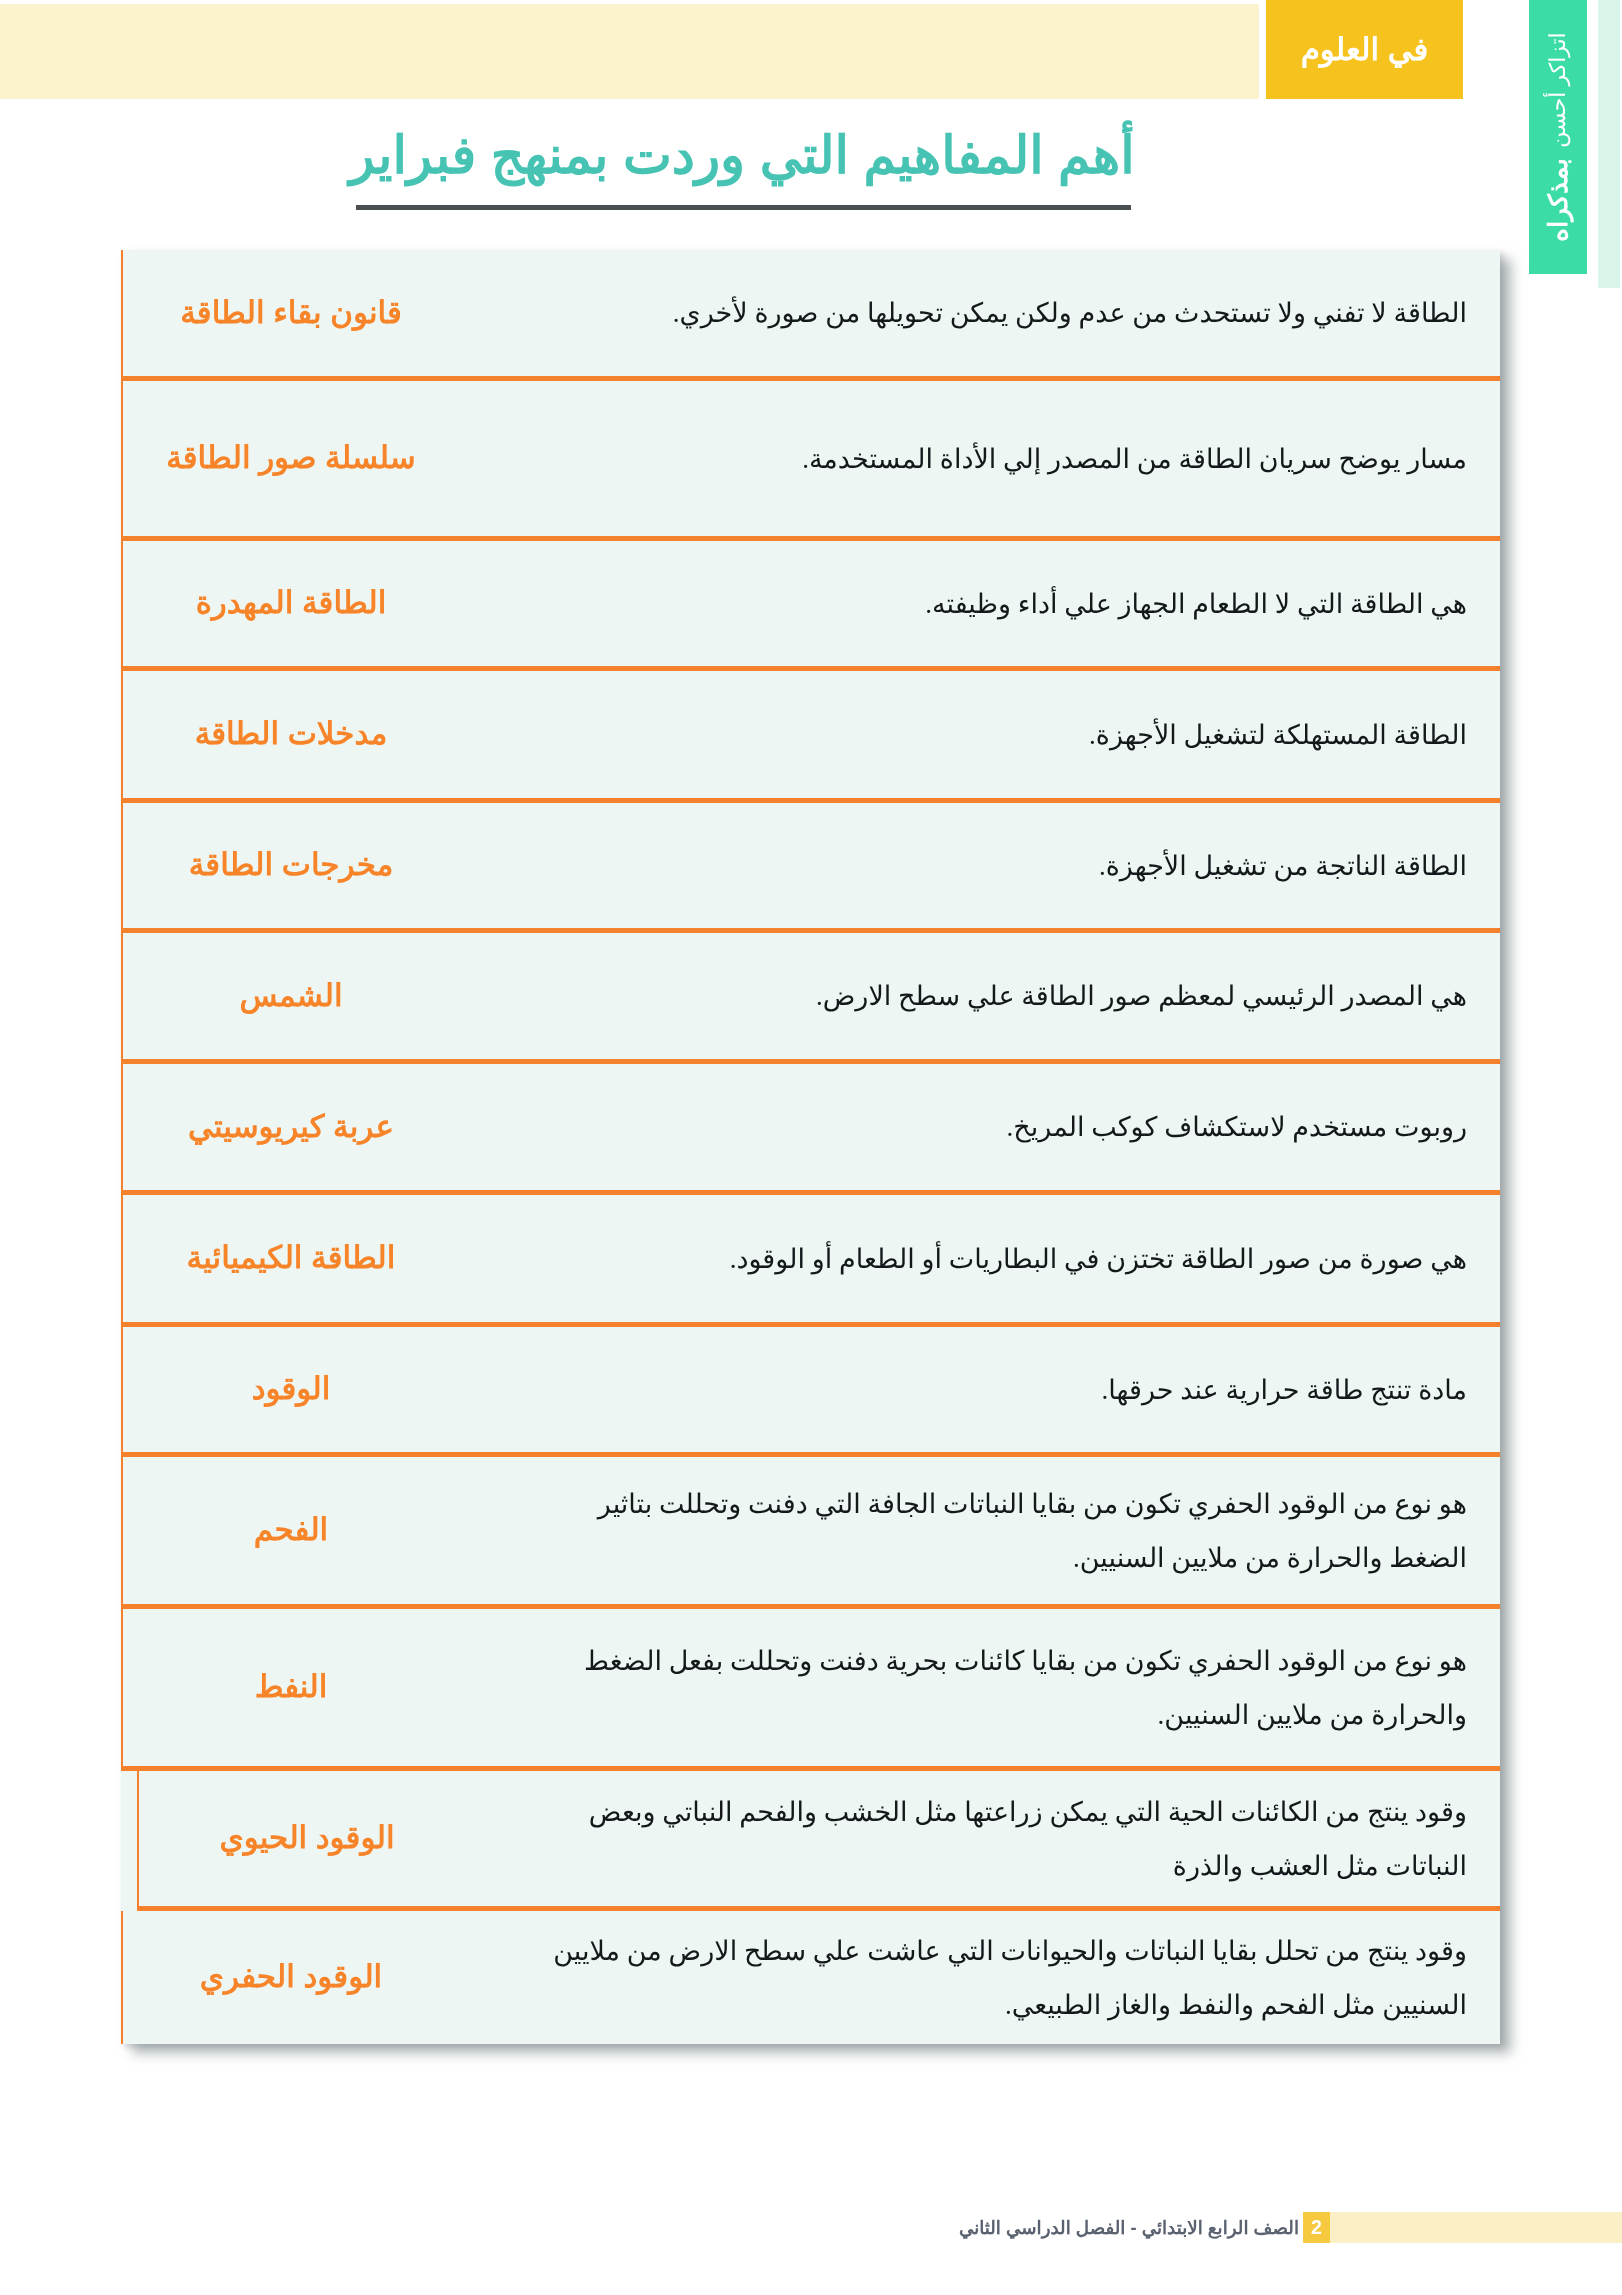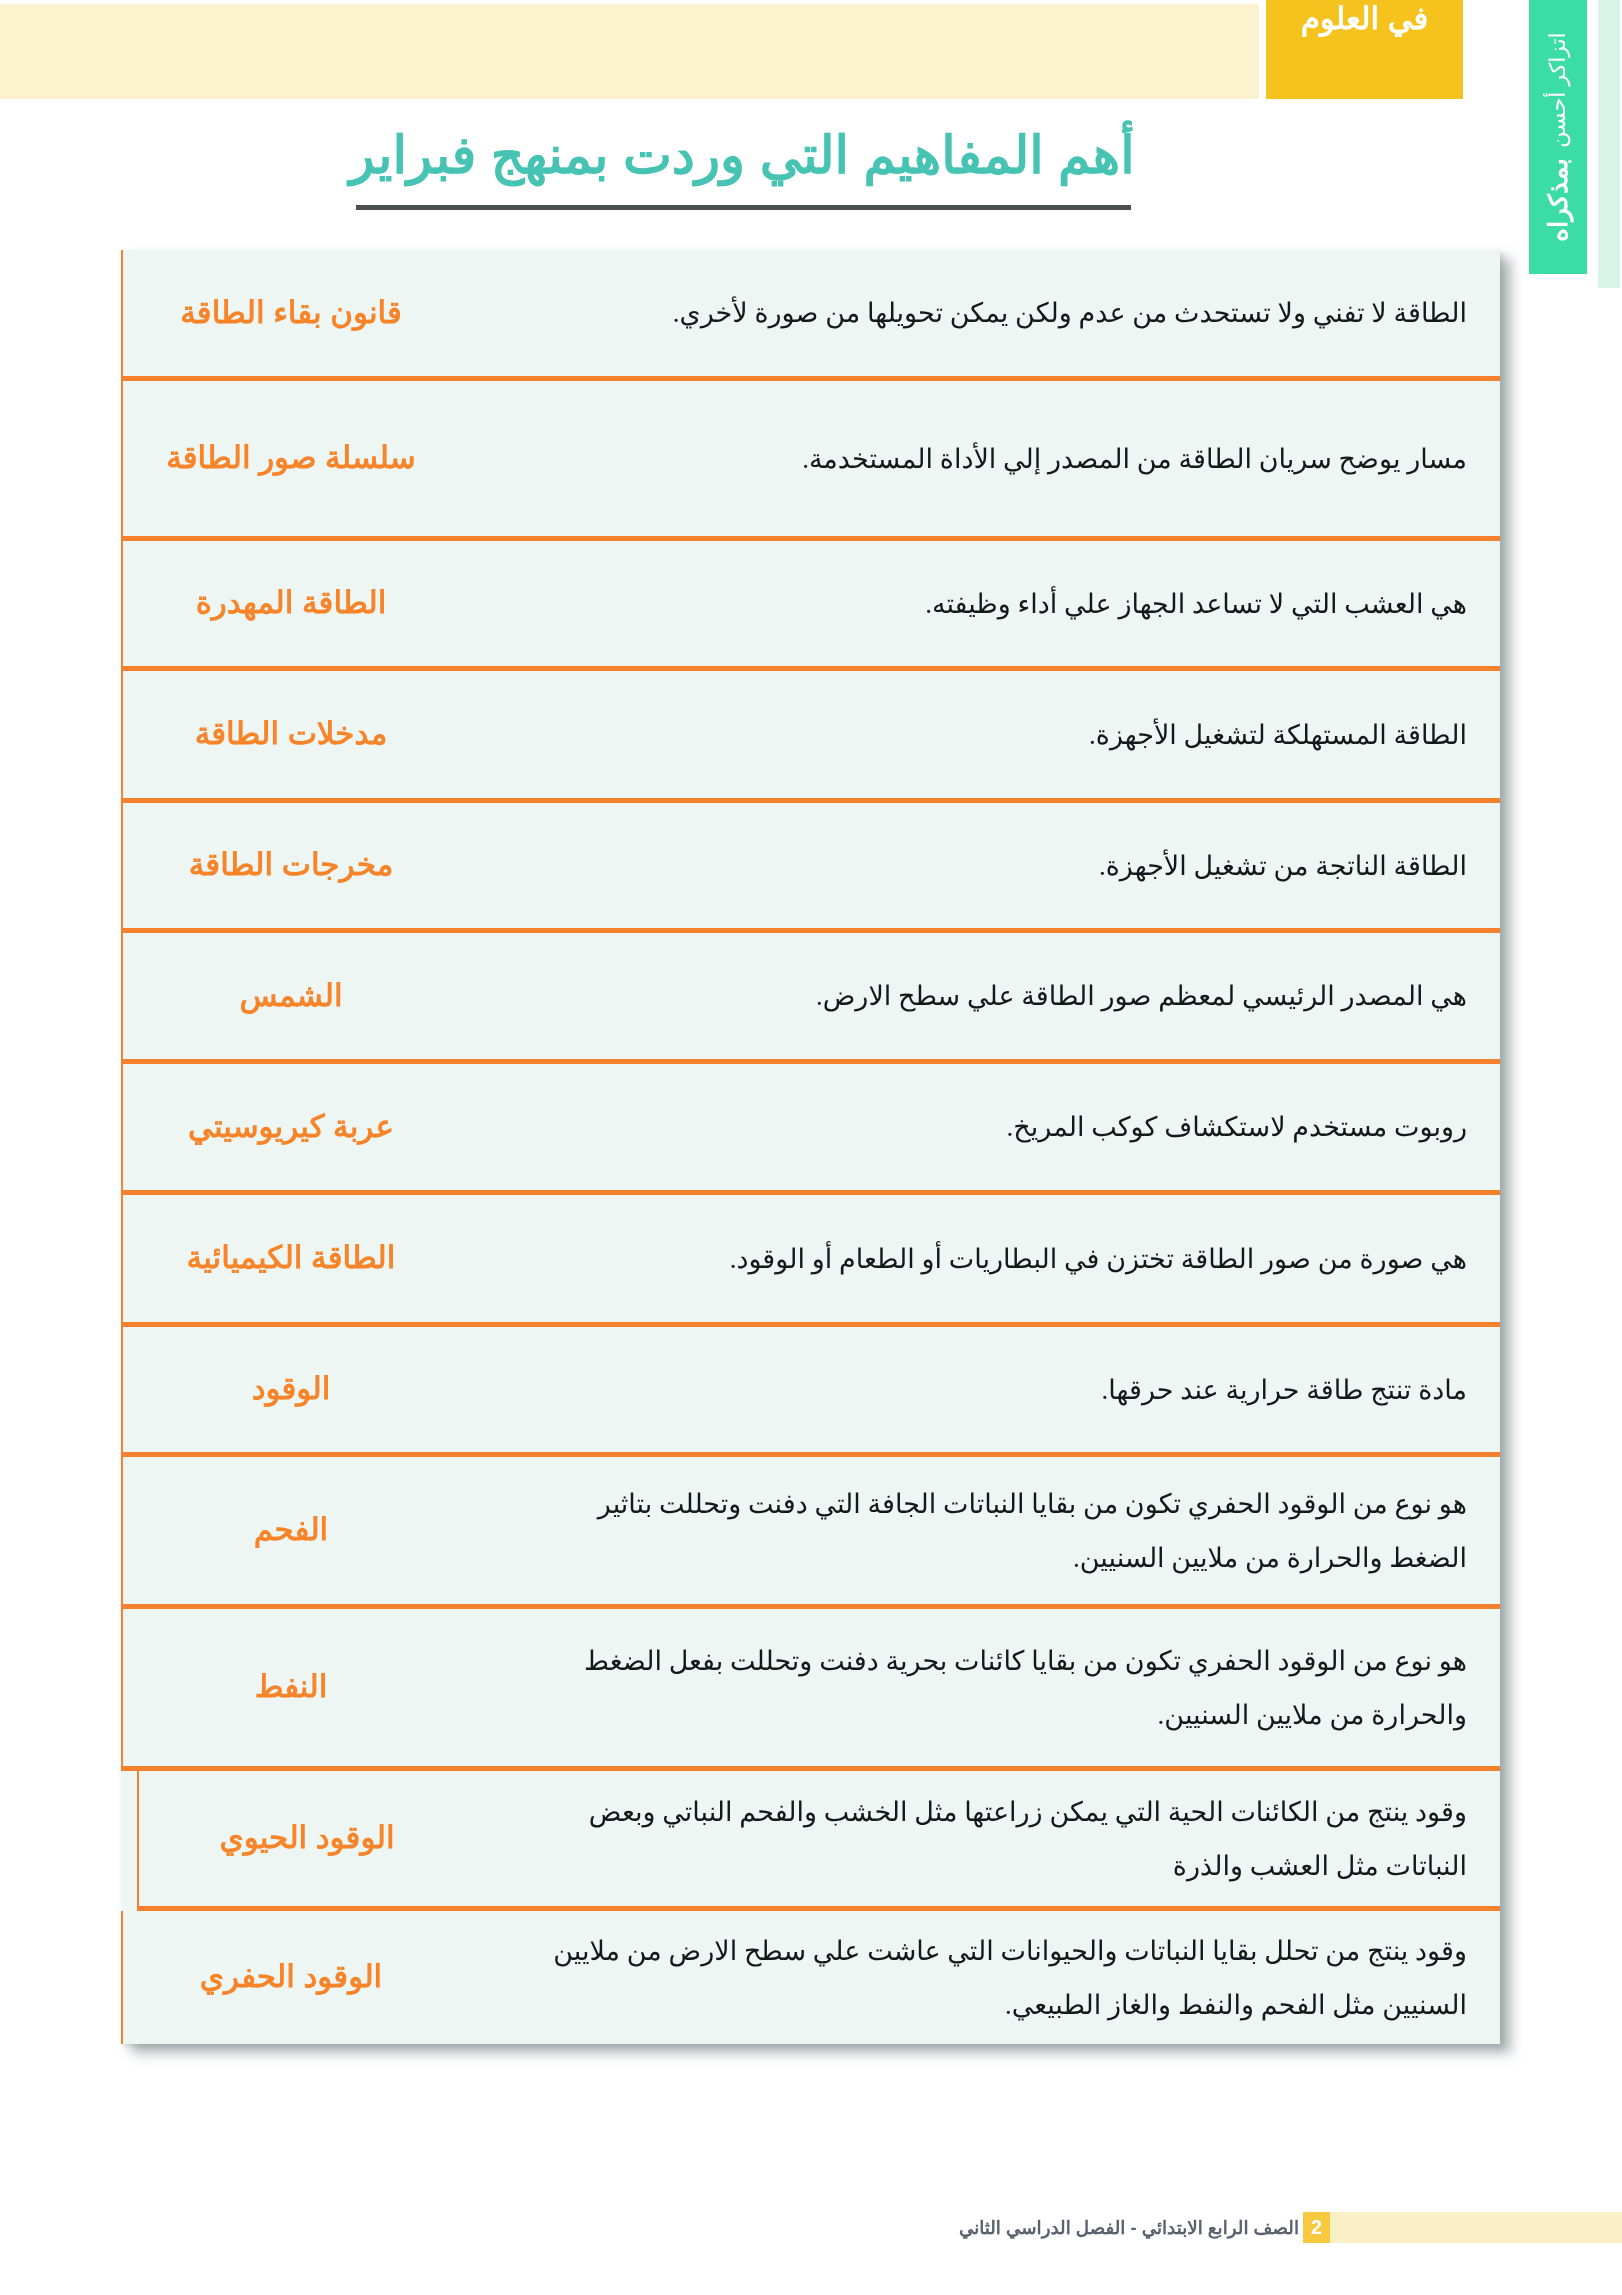--- a/index.html
+++ b/index.html
@@ -10,21 +10,21 @@
   }
   html,body{margin:0;padding:0;background:#ffffff;}
   .page{
     position:relative; width:1623px; height:2295px; background:#ffffff;
     overflow:hidden; font-family:"Liberation Sans", sans-serif;
   }
   
   .header-band{position:absolute; left:0; top:3.9px; width:1260px; height:95px; background:var(--cream);}
   .subject-badge{
     position:absolute; left:1267px; top:0; width:197px; height:99px;
-    background:var(--badge-yellow); display:flex; justify-content:center;
+    background:var(--badge-yellow); display:flex; align-items:center; justify-content:center;
     color:#ffffff; font-size:31px; font-weight:bold;
   }
   
   .side-tab{position:absolute; left:1530px; top:0; width:58px; height:274px; background:var(--tab-teal);}
   .side-tab-text{
     position:absolute; left:0; top:274px; width:274px; height:58px;
     transform:rotate(-90deg); transform-origin:0 0;
     display:flex; align-items:center; justify-content:center; gap:10.5px;
     direction:rtl; color:#ffffff; font-size:22px; white-space:nowrap;
   }
@@ -99,21 +99,21 @@
       <div class="cell-def">الطاقة لا تفني ولا تستحدث من عدم ولكن يمكن تحويلها من صورة لأخري.</div>
       <div class="cell-term">قانون بقاء الطاقة</div>
     </div>
 
     <div class="row" style="height: 160px;">
       <div class="cell-def">مسار يوضح سريان الطاقة من المصدر إلي الأداة المستخدمة.</div>
       <div class="cell-term">سلسلة صور الطاقة</div>
     </div>
 
     <div class="row" style="height: 130px;">
-      <div class="cell-def">هي العشب التي لا تساعد الجهاز علي أداء وظيفته.</div>
+      <div class="cell-def">هي الطاقة التي لا الطعام الجهاز علي أداء وظيفته.</div>
       <div class="cell-term">الطاقة المهدرة</div>
     </div>
 
     <div class="row" style="height: 132px;">
       <div class="cell-def">الطاقة المستهلكة لتشغيل الأجهزة.</div>
       <div class="cell-term">مدخلات الطاقة</div>
     </div>
 
     <div class="row" style="height: 130px;">
       <div class="cell-def">الطاقة الناتجة من تشغيل الأجهزة.</div>

